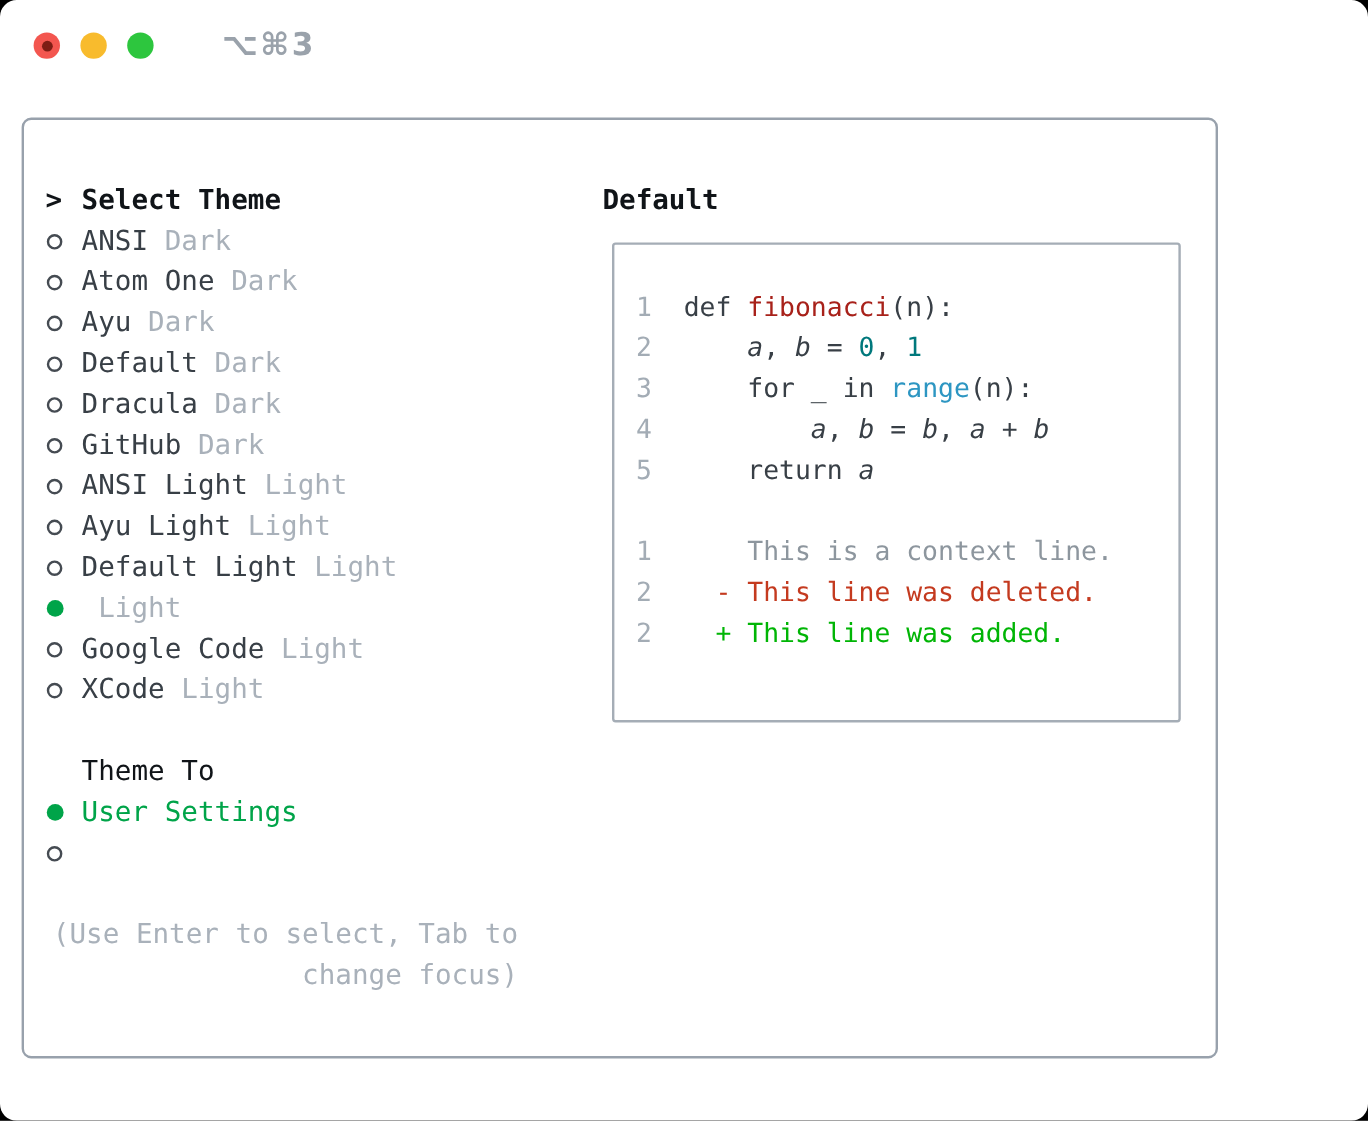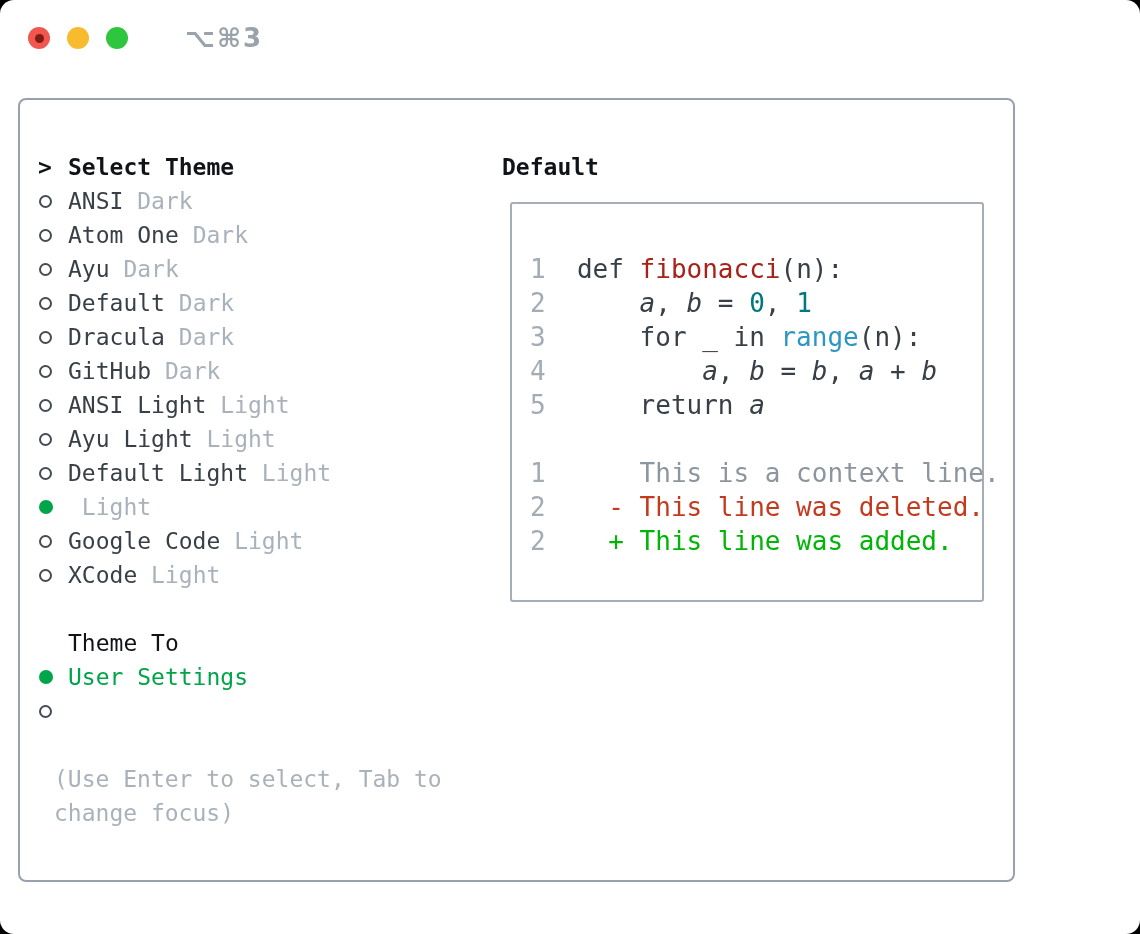--- a/index.html
+++ b/index.html
@@ -45,33 +45,33 @@
     width:13px;height:13px;border-radius:50%;border:2px solid #454b52;
     box-sizing:border-box;margin-left:1px;
   }
   .radio.sel{border:none;background:var(--accent_green);width:14px;height:14px;}
   .theme-label{color:var(--text_dark);}
   .theme-label.sel{color:var(--accent_green);}
   .tag{color:var(--muted_gray);}
   .applyto-row{margin-top:34px;}
   .applyto-hdr{color:var(--header_black);}
   .hint{
-    margin-top:34px;margin-left:16px;color:var(--muted_gray);line-height:34px;white-space:pre;
+    margin-top:34px;margin-left:6px;color:var(--muted_gray);line-height:34px;white-space:pre;text-align:right;
   }
   
   .preview-hdr{
     position:absolute;left:482px;top:50px;line-height:34px;font-size:23px;
     font-weight:bold;color:var(--header_black);
   }
   .preview-box{
     position:absolute;left:490px;top:102px;width:474px;height:400px;
     border:2px solid var(--preview_border);border-radius:3px;background:#fff;box-sizing:border-box;
   }
   .preview-box pre{
-    margin:0;padding:48px 0 0 18px;font-family:inherit;font-size:26px;line-height:34px;
+    margin:0;padding:36px 0 0 18px;font-family:inherit;font-size:22px;line-height:34px;
     color:var(--text_dark);white-space:pre;
   }
   .tk-num{color:var(--line_number_gray);}
   .tk-pln{color:var(--text_dark);}
   .tk-fn{color:var(--function_red);}
   .tk-var{color:var(--text_dark);font-style:italic;}
   .tk-lit{color:var(--number_teal);}
   .tk-call{color:var(--builtin_blue);}
   .tk-ctx{color:var(--context_gray);}
   .tk-del{color:var(--deleted_red);}

